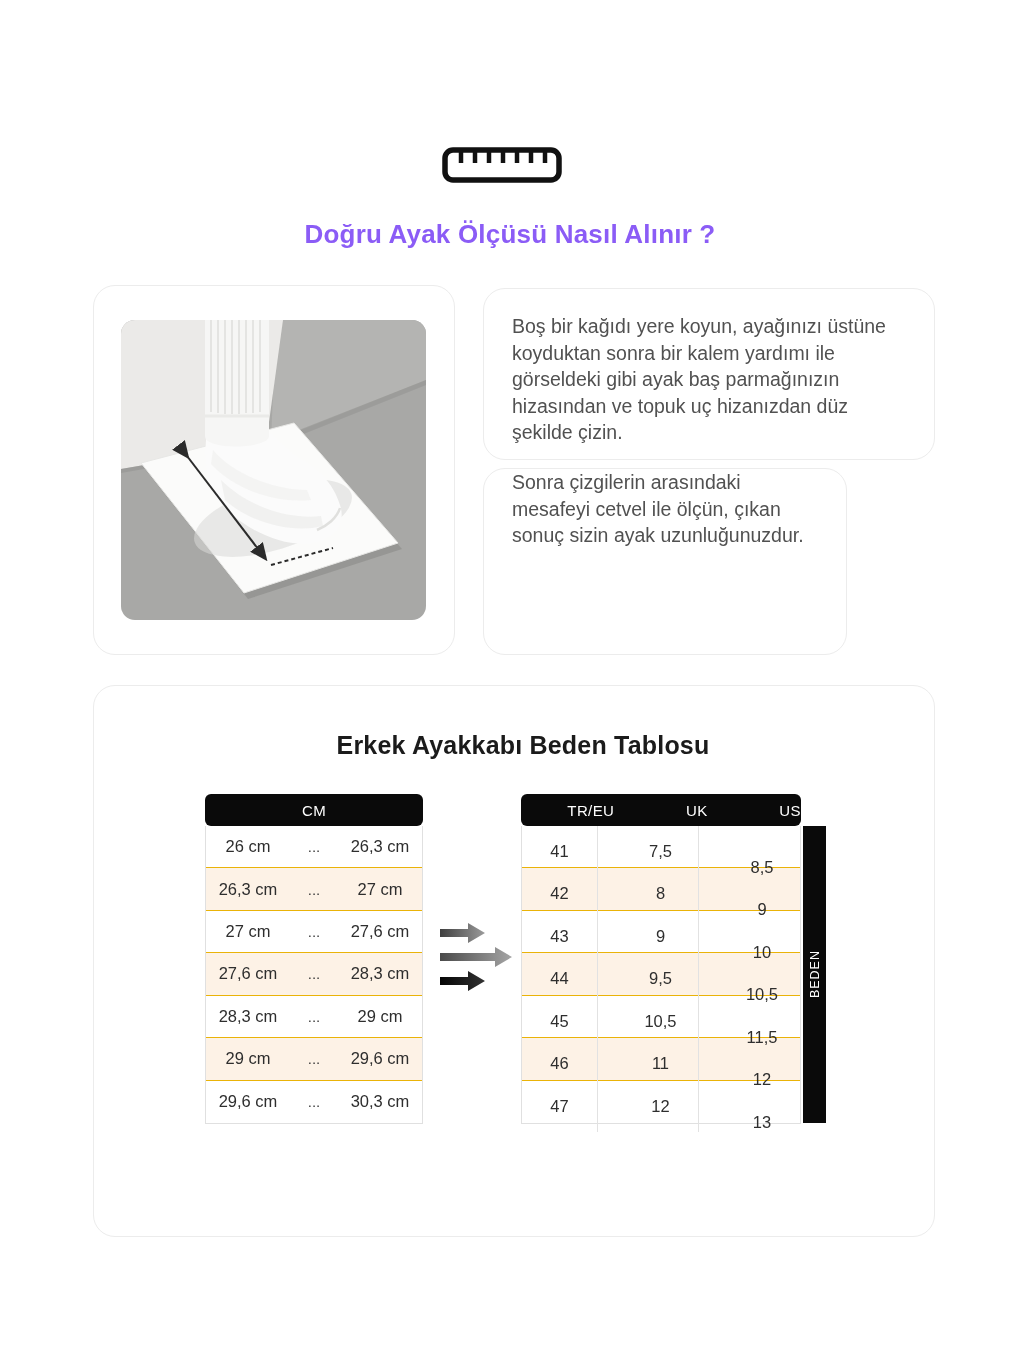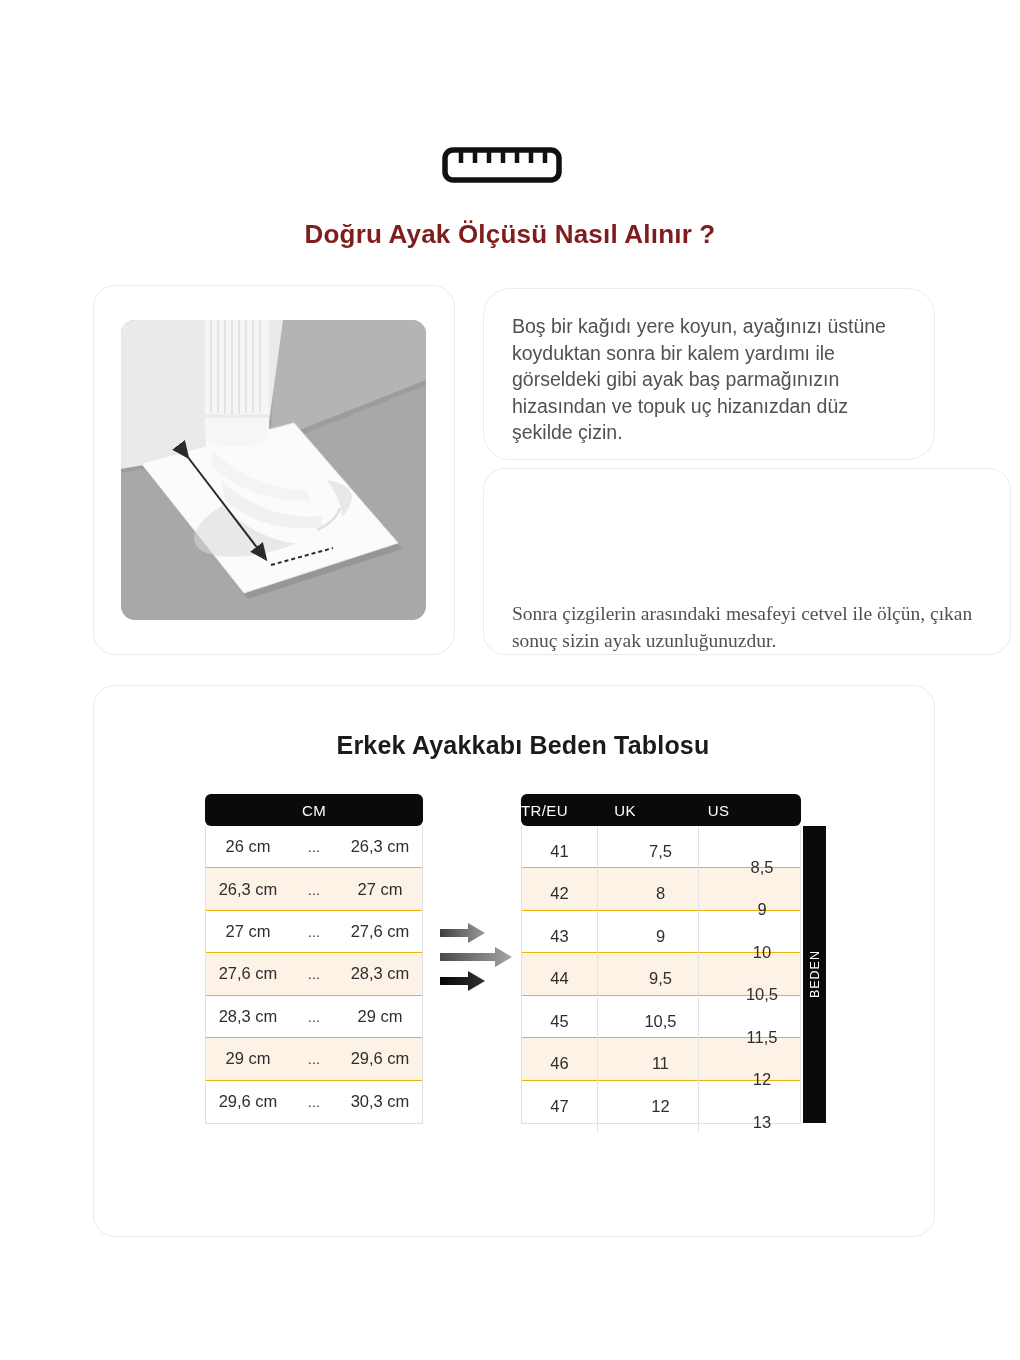--- a/index.html
+++ b/index.html
@@ -3,52 +3,52 @@
 <meta charset="utf-8">
 <style>
   html,body { margin:0; padding:0; background:#ffffff; }
   .page {
     position:relative; width:1020px; height:1360px; background:#ffffff;
     font-family:"Liberation Sans", sans-serif; overflow:hidden;
   }
   .ruler { position:absolute; left:441px; top:146px; }
   .main-title {
     position:absolute; left:0; top:219px; width:1020px; margin:0;
-    text-align:center; font-size:26px; font-weight:700; color:#7f1d1d;
+    text-align:center; font-size:26px; font-weight:700; color:#8b5cf6;
     letter-spacing:0.2px;
   }
   .card {
     position:absolute; background:#fff; border:1px solid #ececec;
     border-radius:22px; box-sizing:border-box;
   }
   .image-card { left:93px; top:285px; width:362px; height:370px; }
   .photo {
     position:absolute; left:27px; top:34px; width:305px; height:300px;
     border-radius:14px; overflow:hidden;
   }
   .text-card p { margin:0; font-size:19.5px; line-height:26.5px; color:#515151; }
-  .text-card.one { left:483px; top:288px; width:452px; height:172px; padding:24px 28px;border-radius:27px; }
-  .text-card.two { left:483px; top:468px; width:528px; height:187px; padding:0 28px;
-    display:flex; align-items:flex-end;font-family:Liberation Serif, serif; }
+  .text-card.one { left:483px; top:288px; width:452px; height:172px; padding:24px 28px; }
+  .text-card.two { left:483px; top:468px; width:364px; height:187px; padding:0 28px;
+    display:flex; align-items:flex-start; }
   .size-card { left:93px; top:685px; width:842px; height:552px; }
   .size-title {
     position:absolute; top:36px; left:0; width:100%; margin:9px; text-align:center;
     font-size:25px; font-weight:700; color:#1b1b1b; letter-spacing:0.2px;
   }
   .tbl { position:absolute; top:108px; }
   .cm-table  { left:111px; width:218px; }
   .eu-table  { left:427px; width:280px; }
   .t-head {
     height:32px; background:#0a0a0a; color:#ffffff;
     display:flex; align-items:center; justify-content:center; font-size:15px;
     letter-spacing:0.4px;
     border-radius:6px;
   }
   .t-head.cols3 { display:grid; grid-template-columns:1fr 1fr 1fr; }
-  .t-head.cols3 span { text-align:left; }
+  .t-head.cols3 span { text-align:right; }
   .t-body { border:1px solid #e0e0e0; border-top:none; box-sizing:border-box; }
   .t-row {
     height:42.43px; display:grid; align-items:center;
     border-bottom:1px solid #eab308; box-sizing:border-box; background:#ffffff;
     font-size:16.5px; color:#2e2e2e;
   }
   .t-row:last-child { border-bottom:none; }
   .t-row.alt { background:#fdf2e6; }
   .cm-table .t-row { grid-template-columns:84px 48px 1fr; }
   .eu-table .t-row { grid-template-columns:1fr 1fr 1fr;gap:25px; }

